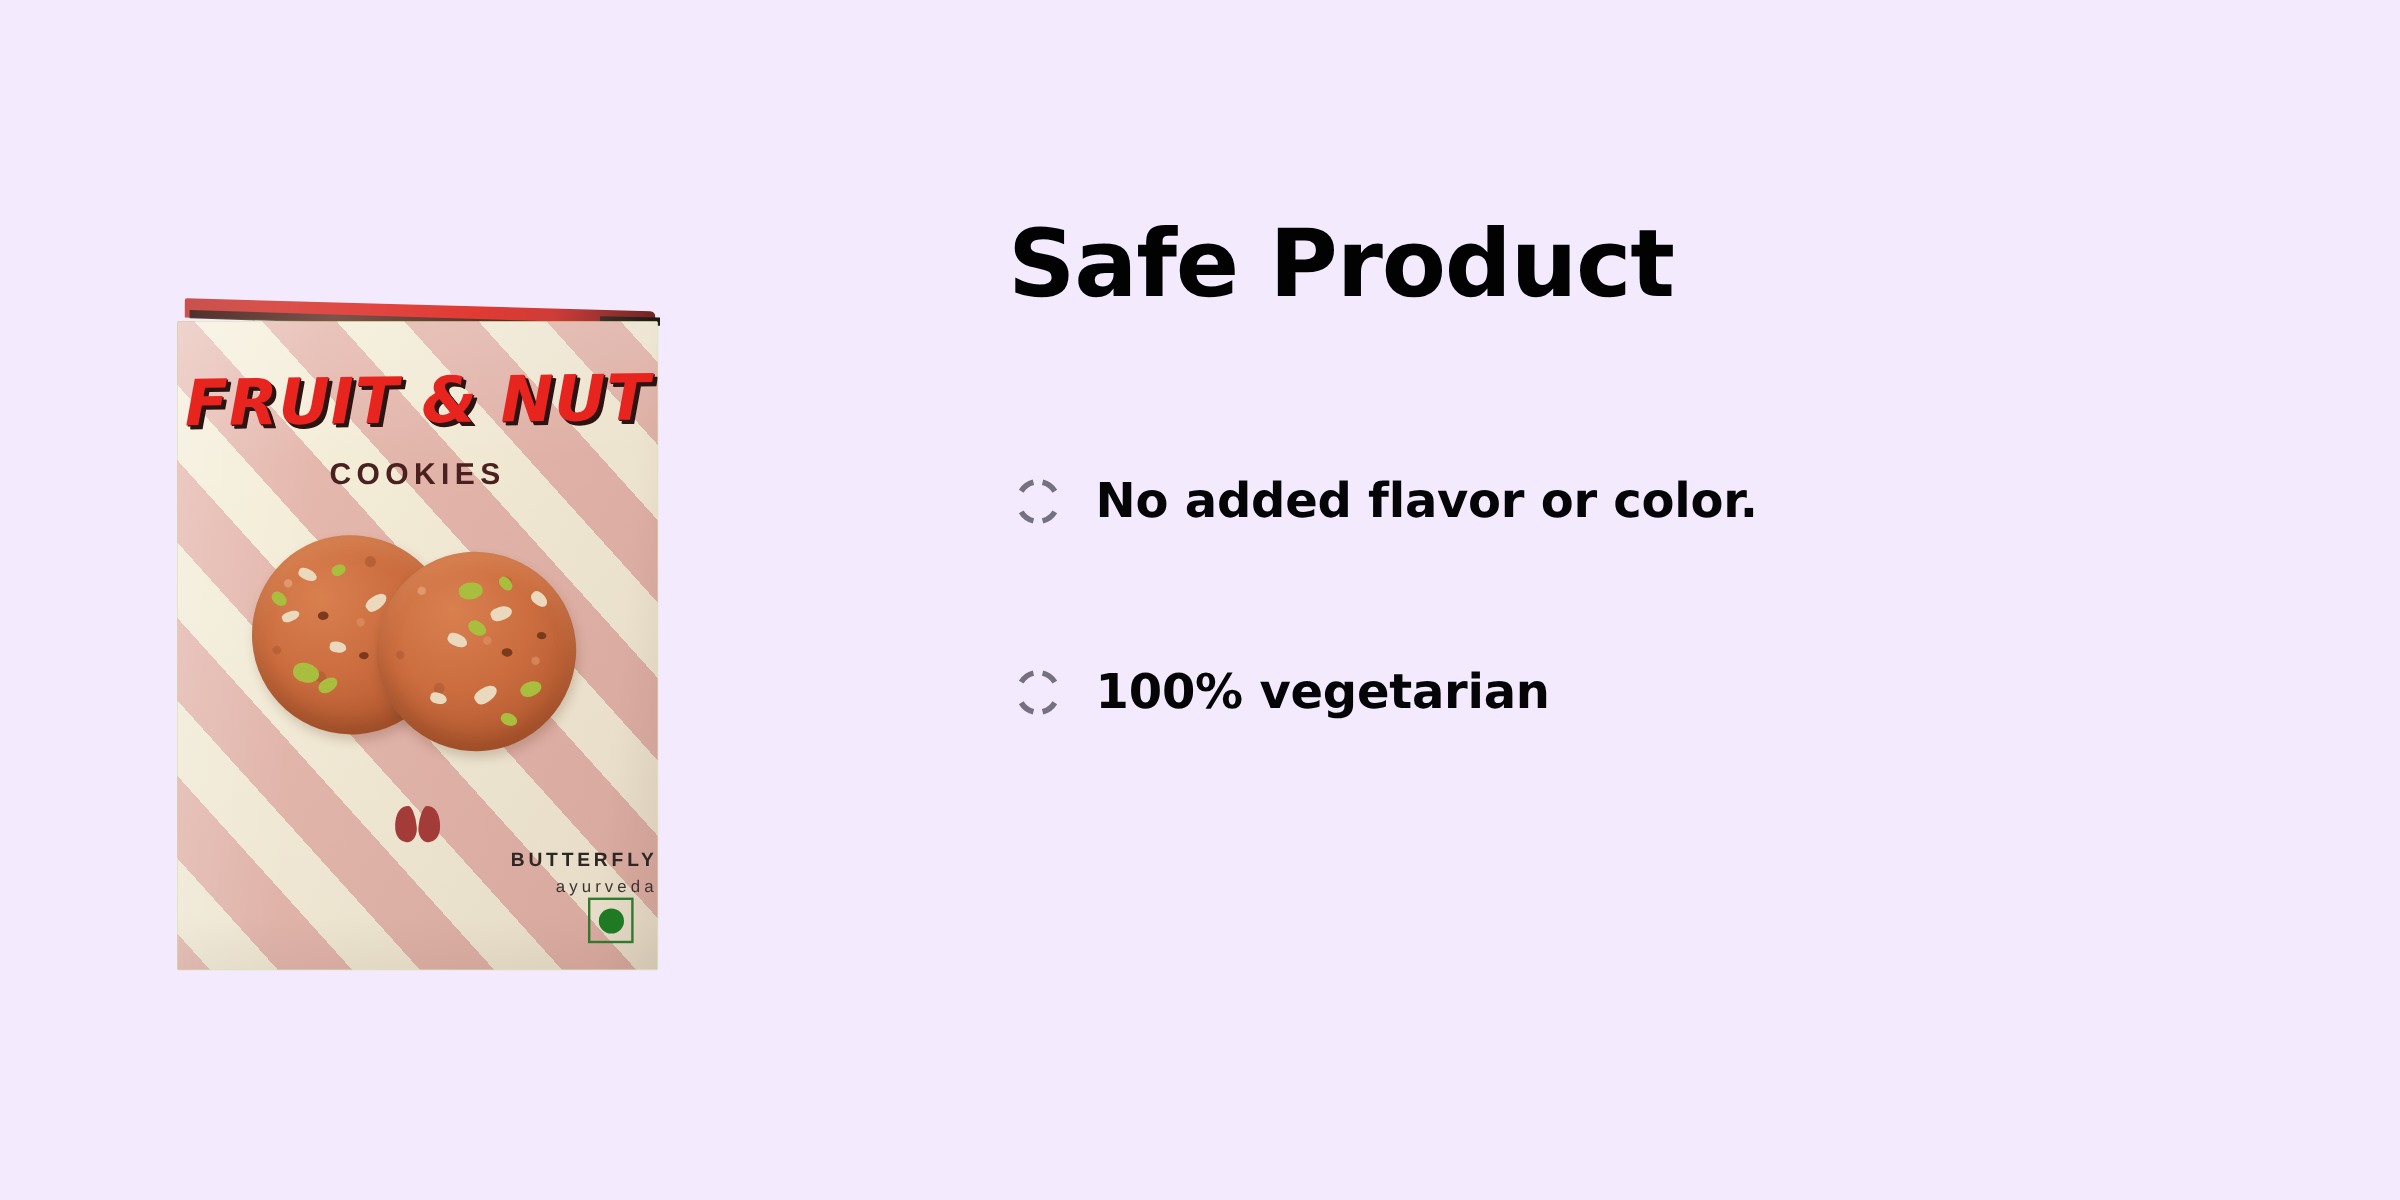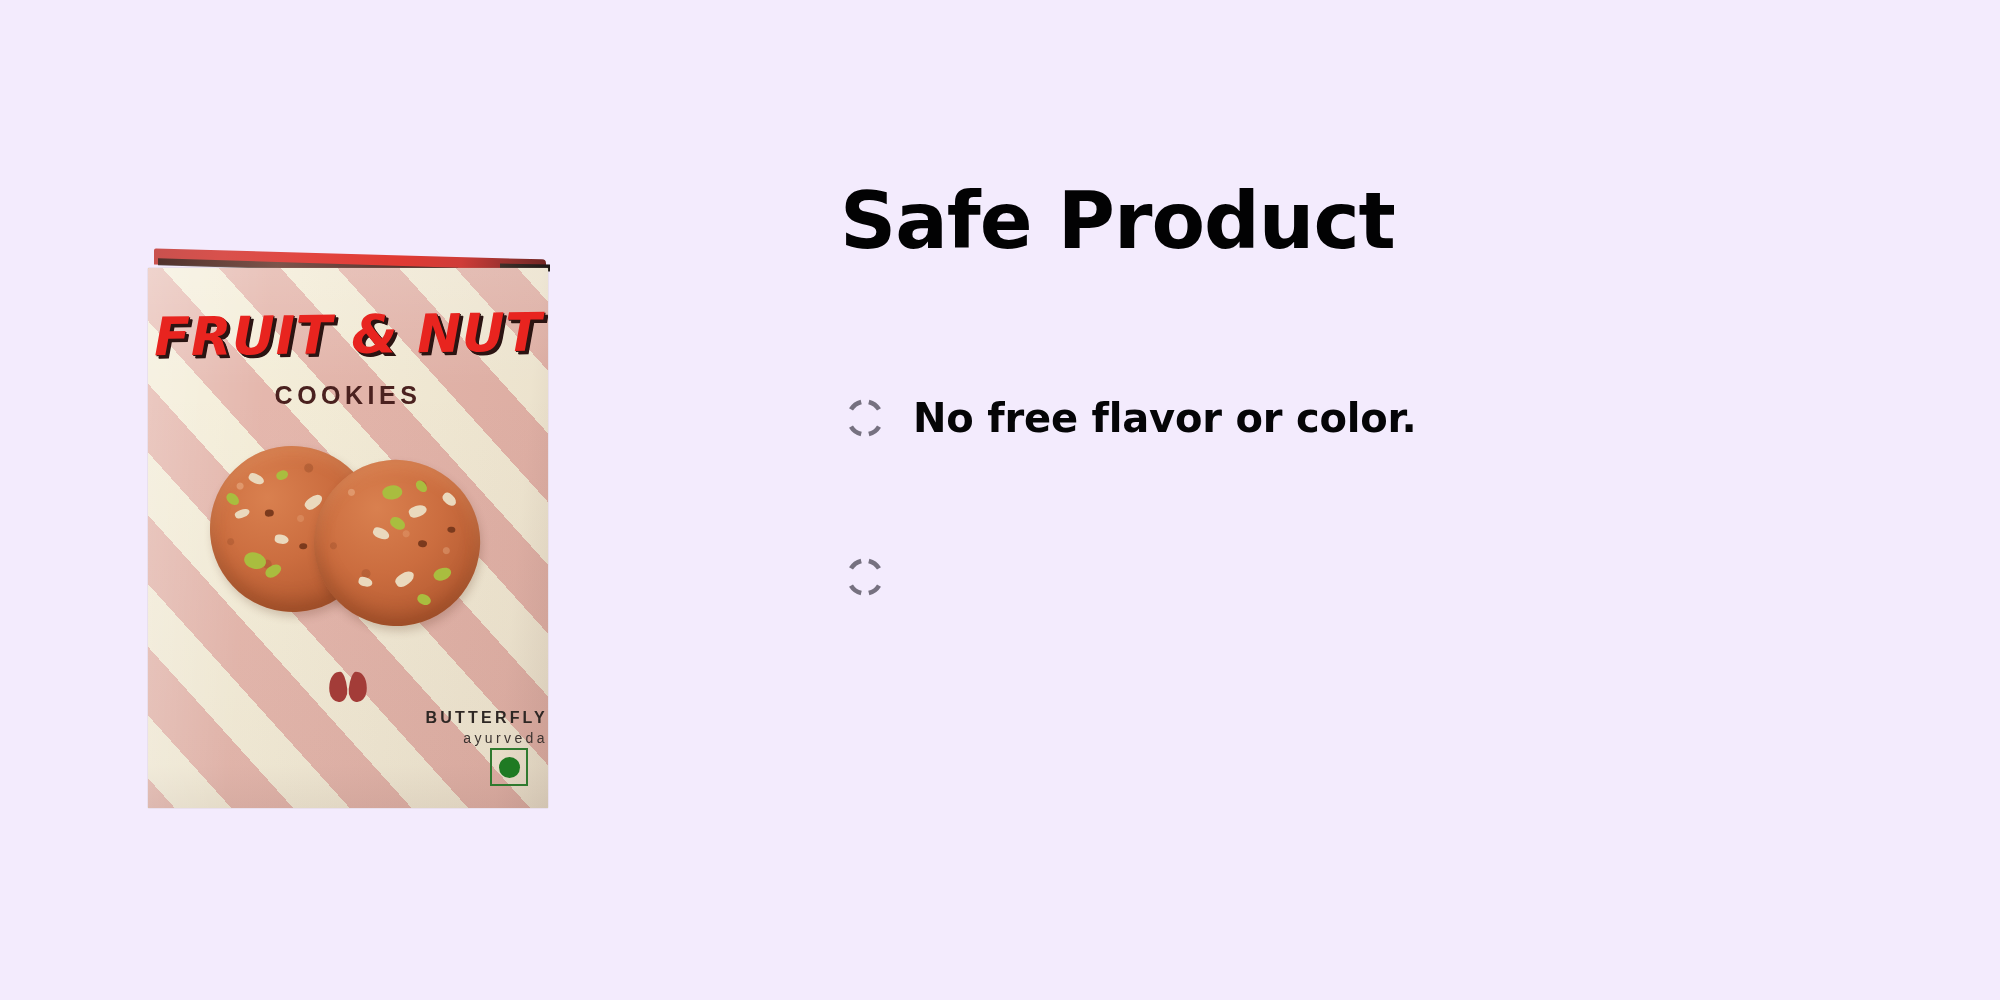--- a/index.html
+++ b/index.html
@@ -352,31 +352,32 @@
 
       <div class="feature">
         <svg class="f-icon" viewBox="0 0 42 42">
           <g fill="none" stroke="#767180" stroke-width="4.6" stroke-linecap="butt">
             <path d="M 7.0 12.4 A 16.5 16.5 0 0 1 17.2 4.9"></path>
             <path d="M 24.8 4.9 A 16.5 16.5 0 0 1 35.0 12.4"></path>
             <path d="M 35.0 29.6 A 16.5 16.5 0 0 1 24.8 37.1"></path>
             <path d="M 17.2 37.1 A 16.5 16.5 0 0 1 7.0 29.6"></path>
           </g>
         </svg>
-        <span class="f-label">No free flavor or color.</span>
+        <span class="f-label">No added flavor or color.</span>
       </div>
 
       <div class="feature">
         <svg class="f-icon" viewBox="0 0 42 42">
           <g fill="none" stroke="#767180" stroke-width="4.6" stroke-linecap="butt">
             <path d="M 7.0 12.4 A 16.5 16.5 0 0 1 17.2 4.9"></path>
             <path d="M 24.8 4.9 A 16.5 16.5 0 0 1 35.0 12.4"></path>
             <path d="M 35.0 29.6 A 16.5 16.5 0 0 1 24.8 37.1"></path>
             <path d="M 17.2 37.1 A 16.5 16.5 0 0 1 7.0 29.6"></path>
           </g>
         </svg>
+        <span class="f-label">100% vegetarian</span>
       </div>
 
 
     </div>
   </div>
 
 </div>
 
 </body></html>

